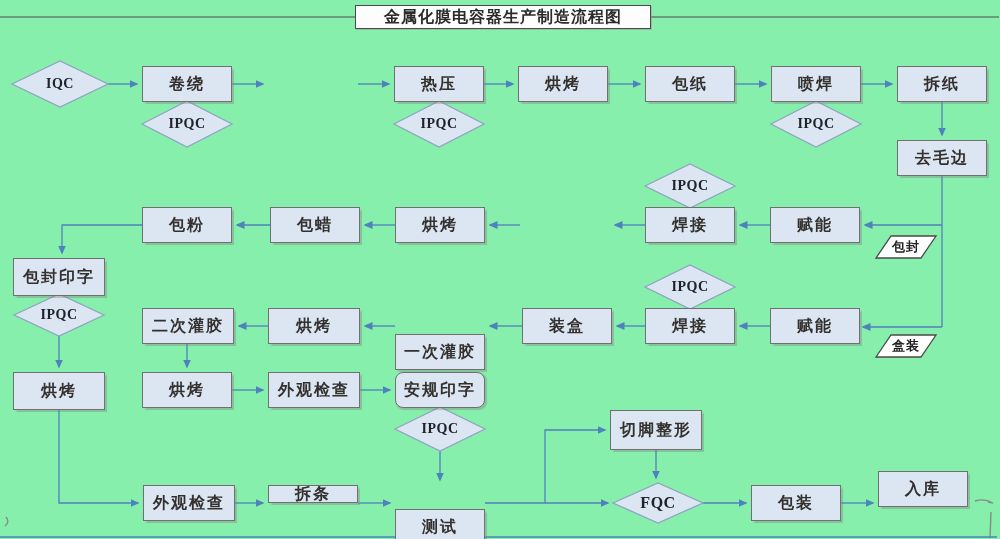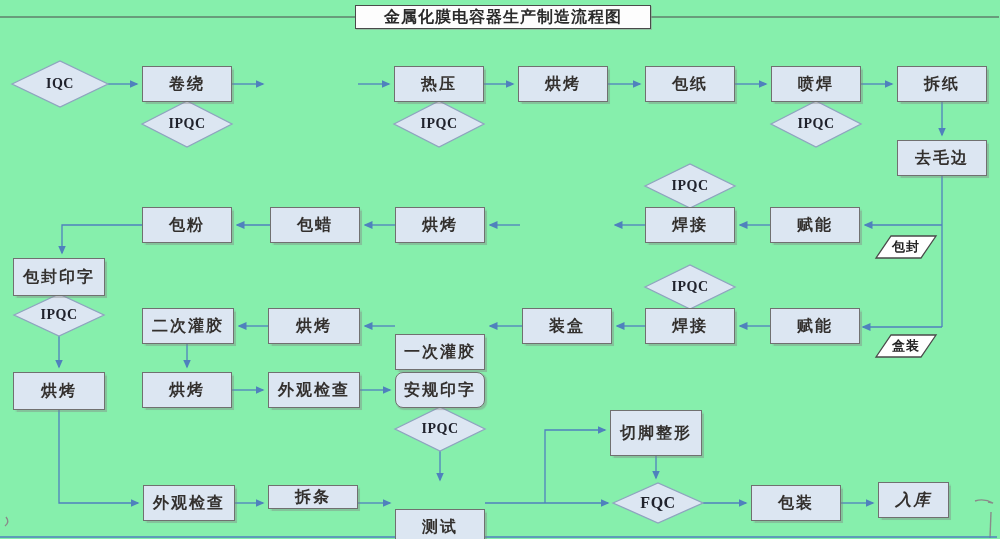--- a/index.html
+++ b/index.html
@@ -131,25 +131,25 @@
   <div class="node" style="left:522px;top:308px;width:90px;height:36px;">装盒</div>
   <div class="node" style="left:395px;top:308px;width:90px;height:36px;margin-top:26px;">一次灌胶</div>
   <div class="node" style="left:268px;top:308px;width:92px;height:36px;">烘烤</div>
   <div class="node" style="left:142px;top:308px;width:92px;height:36px;">二次灌胶</div>
 
   <div class="node" style="left:142px;top:372px;width:90px;height:36px;">烘烤</div>
   <div class="node" style="left:268px;top:372px;width:92px;height:36px;">外观检查</div>
   <div class="node" style="left:395px;top:372px;width:90px;height:36px;border-radius:8px;">安规印字</div>
 
   <div class="node" style="left:143px;top:485px;width:92px;height:36px;">外观检查</div>
-  <div class="node" style="left:268px;top:485px;width:90px;height:24px;">拆条</div>
+  <div class="node" style="left:268px;top:485px;width:90px;height:18px;">拆条</div>
   <div class="node" style="left:395px;top:485px;width:90px;height:36px;margin-top:24px;">测试</div>
-  <div class="node" style="left:610px;top:410px;width:92px;height:46px;">切脚整形</div>
+  <div class="node" style="left:610px;top:410px;width:92px;height:40px;">切脚整形</div>
   <div class="node" style="left:751px;top:485px;width:90px;height:36px;">包装</div>
-  <div class="node" style="left:878px;top:482px;width:71px;height:36px;font-style:italic;">入库</div>
+  <div class="node" style="left:878px;top:471px;width:90px;height:36px;">入库</div>
 
   <div class="dlabel" style="left:12px;top:72px;width:96px;height:24px;">IQC</div>
   <div class="dlabel" style="left:142px;top:112px;width:90px;height:24px;">IPQC</div>
   <div class="dlabel" style="left:394px;top:112px;width:90px;height:24px;">IPQC</div>
   <div class="dlabel" style="left:771px;top:112px;width:90px;height:24px;">IPQC</div>
   <div class="dlabel" style="left:645px;top:174px;width:90px;height:24px;">IPQC</div>
   <div class="dlabel" style="left:645px;top:275px;width:90px;height:24px;">IPQC</div>
   <div class="dlabel" style="left:14px;top:303px;width:90px;height:24px;">IPQC</div>
   <div class="dlabel" style="left:395px;top:417px;width:90px;height:24px;">IPQC</div>
   <div class="dlabel" style="left:613px;top:491px;width:90px;height:24px;font-size:16px;">FQC</div>

